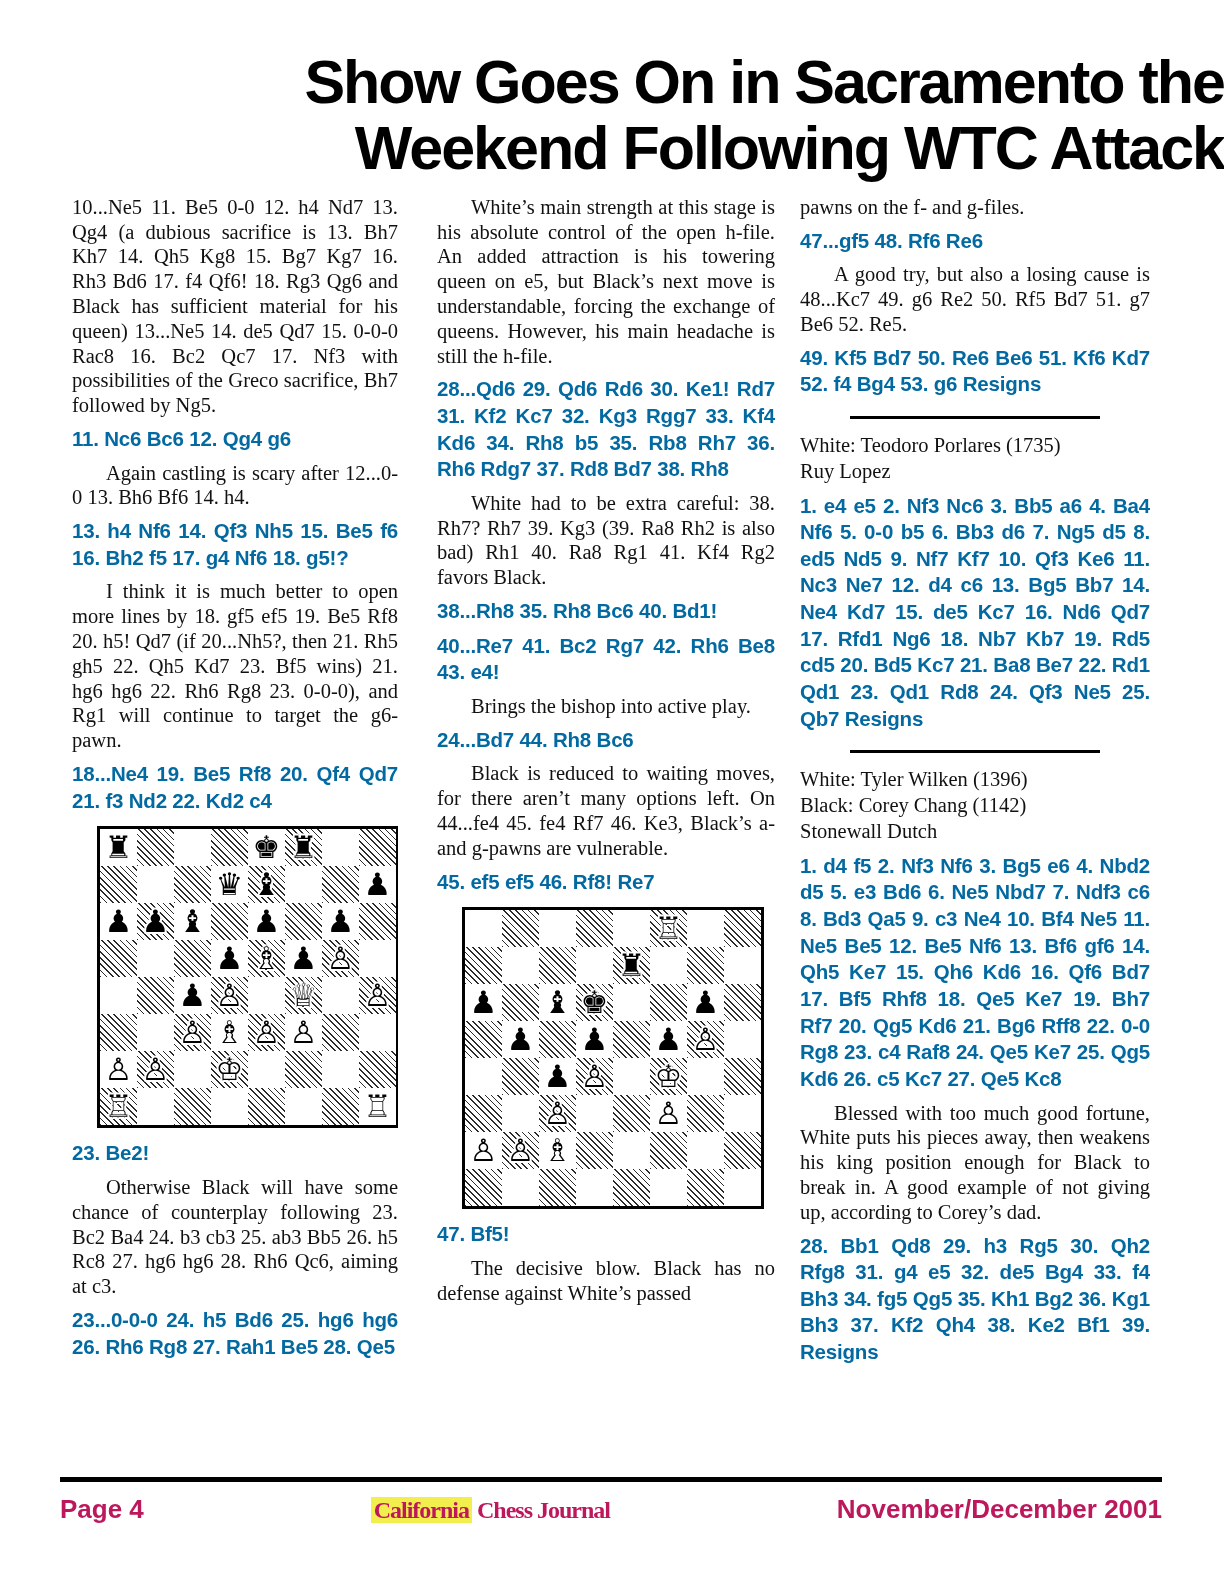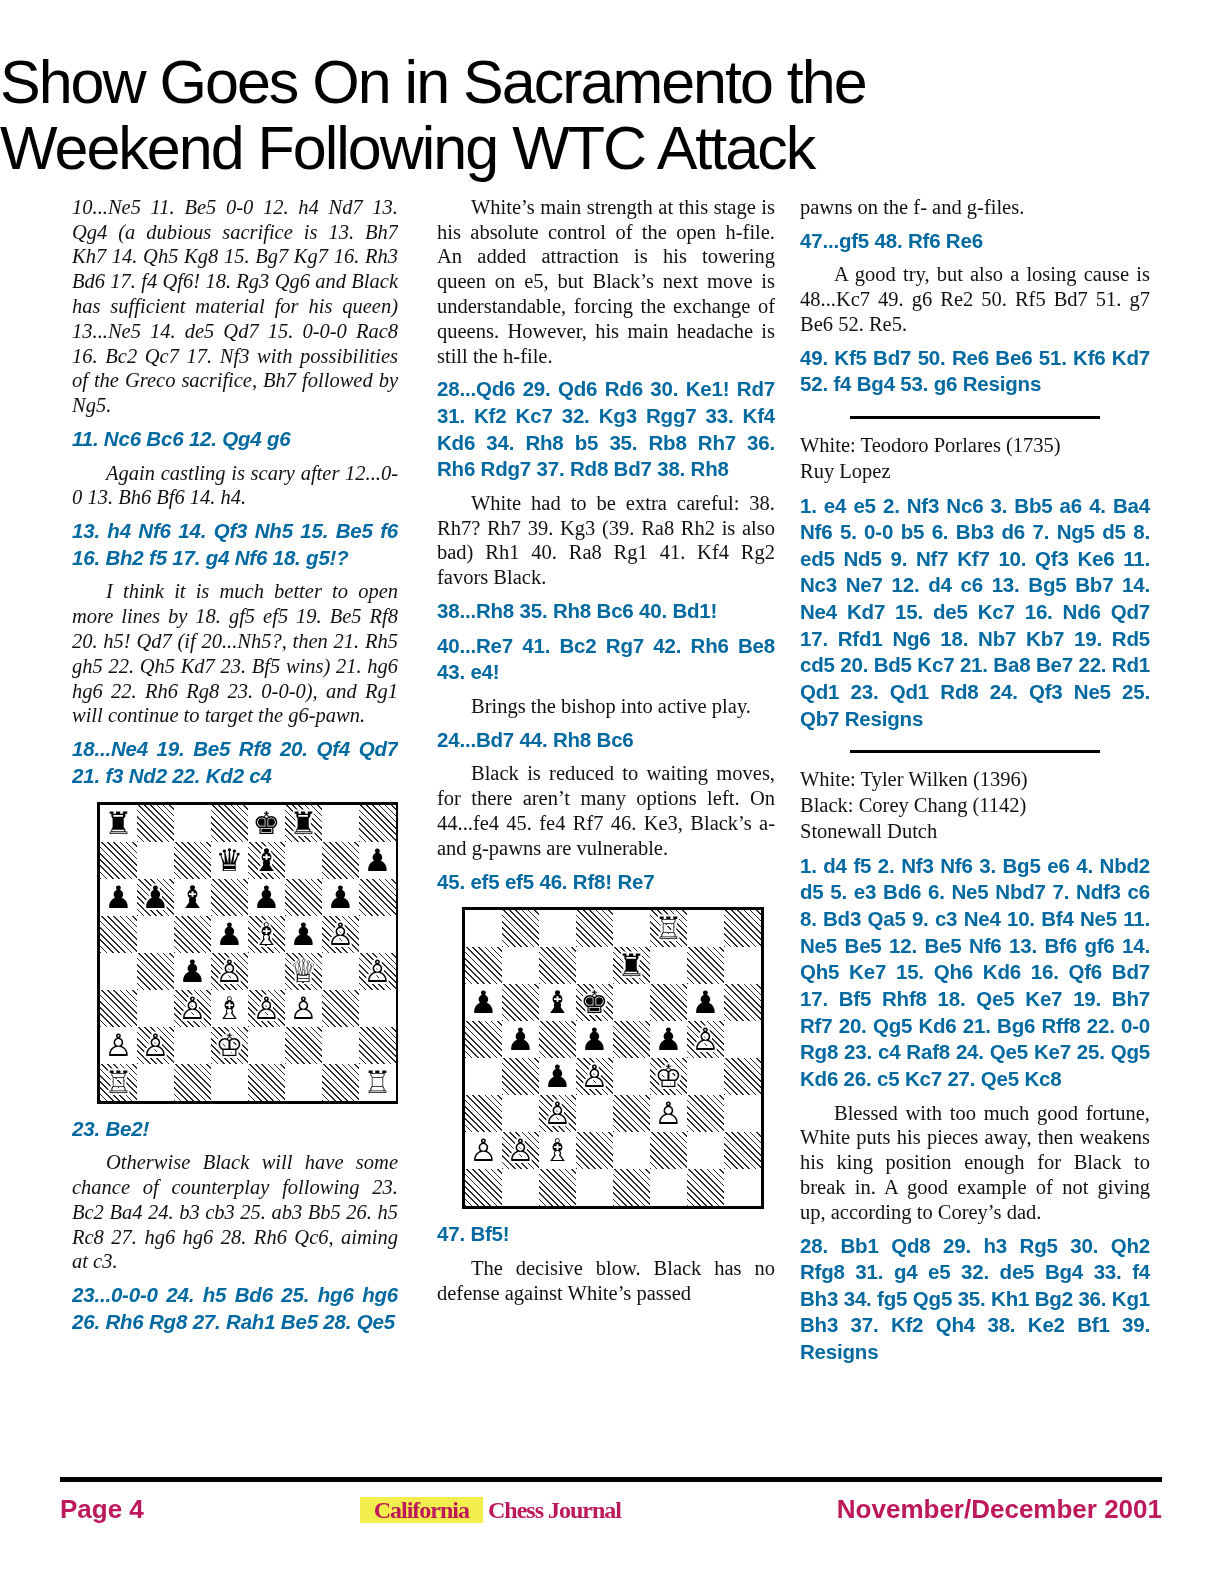--- a/index.html
+++ b/index.html
@@ -7,36 +7,36 @@
     position:relative;
     width:1224px; height:1584px;
     margin:0 auto;
     background:#ffffff;
     overflow:hidden;
     font-family:"Liberation Serif", serif;
     color:#111;
   }
   .title-block {
     margin-top:50px;
-    text-align:left;
+    text-align:right;
     font-family:"Liberation Sans", sans-serif;
-    font-weight:400;
+    font-weight:700;
     font-size:61px;
     line-height:1.08;
     letter-spacing:-2px;
     color:#000;
   }
   .cols {
     display:flex;
     margin:10px 74px 0 72px;
     height:1266px;
     overflow:hidden;
   }
   .col { overflow:hidden; }
-  .col-1 { width:326px; margin-right:39px;font-style:italic; }
+  .col-1 { width:326px; margin-right:39px; }
   .col-2 { width:338px; margin-right:25px; }
   .col-3 { width:350px; }
   .para {
     font-size:20.5px;
     line-height:1.21;
     text-align:justify;
     text-indent:34px;
     margin:3px 0;
   }
   .para.noindent { text-indent:0; }
@@ -103,21 +103,21 @@
     font-size:26px;
     color:#be185d;
   }
   .journal-logo {
     font-family:"Liberation Serif", serif;
     font-weight:bold;
     font-size:24px;
     letter-spacing:-1px;
   }
   .journal-logo .hl {
-    padding:0 14px;
+    padding:0 3px;
   }
 </style>
 </head>
 <body>
 
 <div class="page">
 
   <div class="title-block">
     <div>Show Goes On in Sacramento the</div>
     <div>Weekend Following WTC Attack</div>

